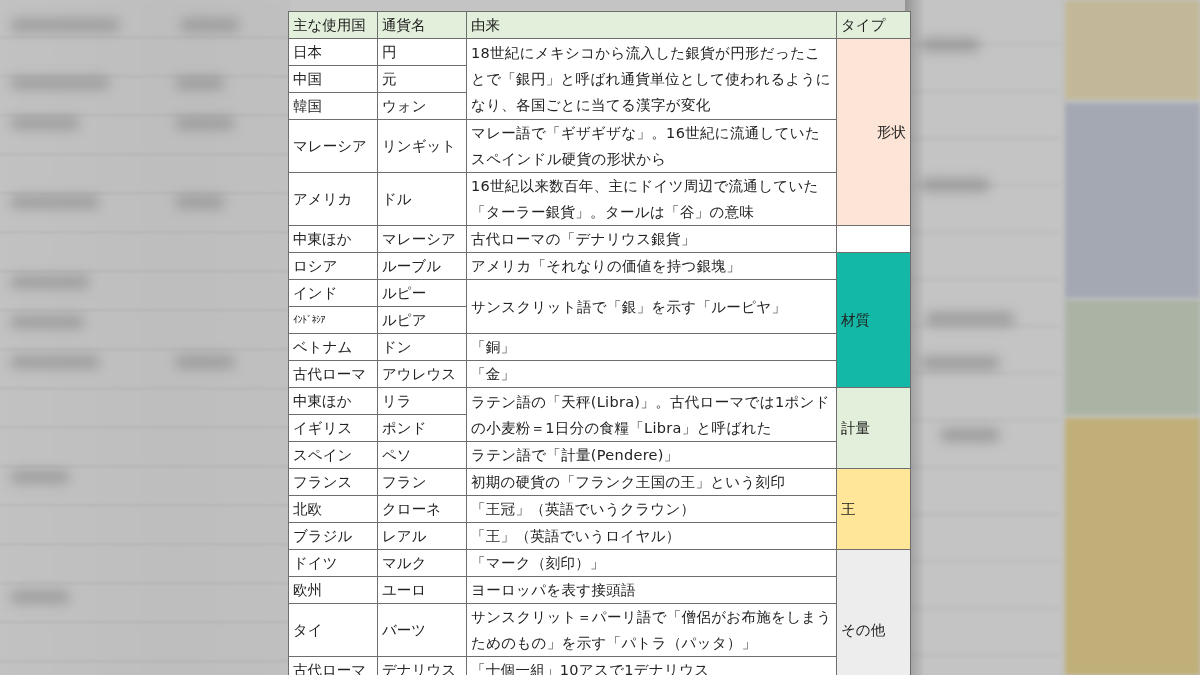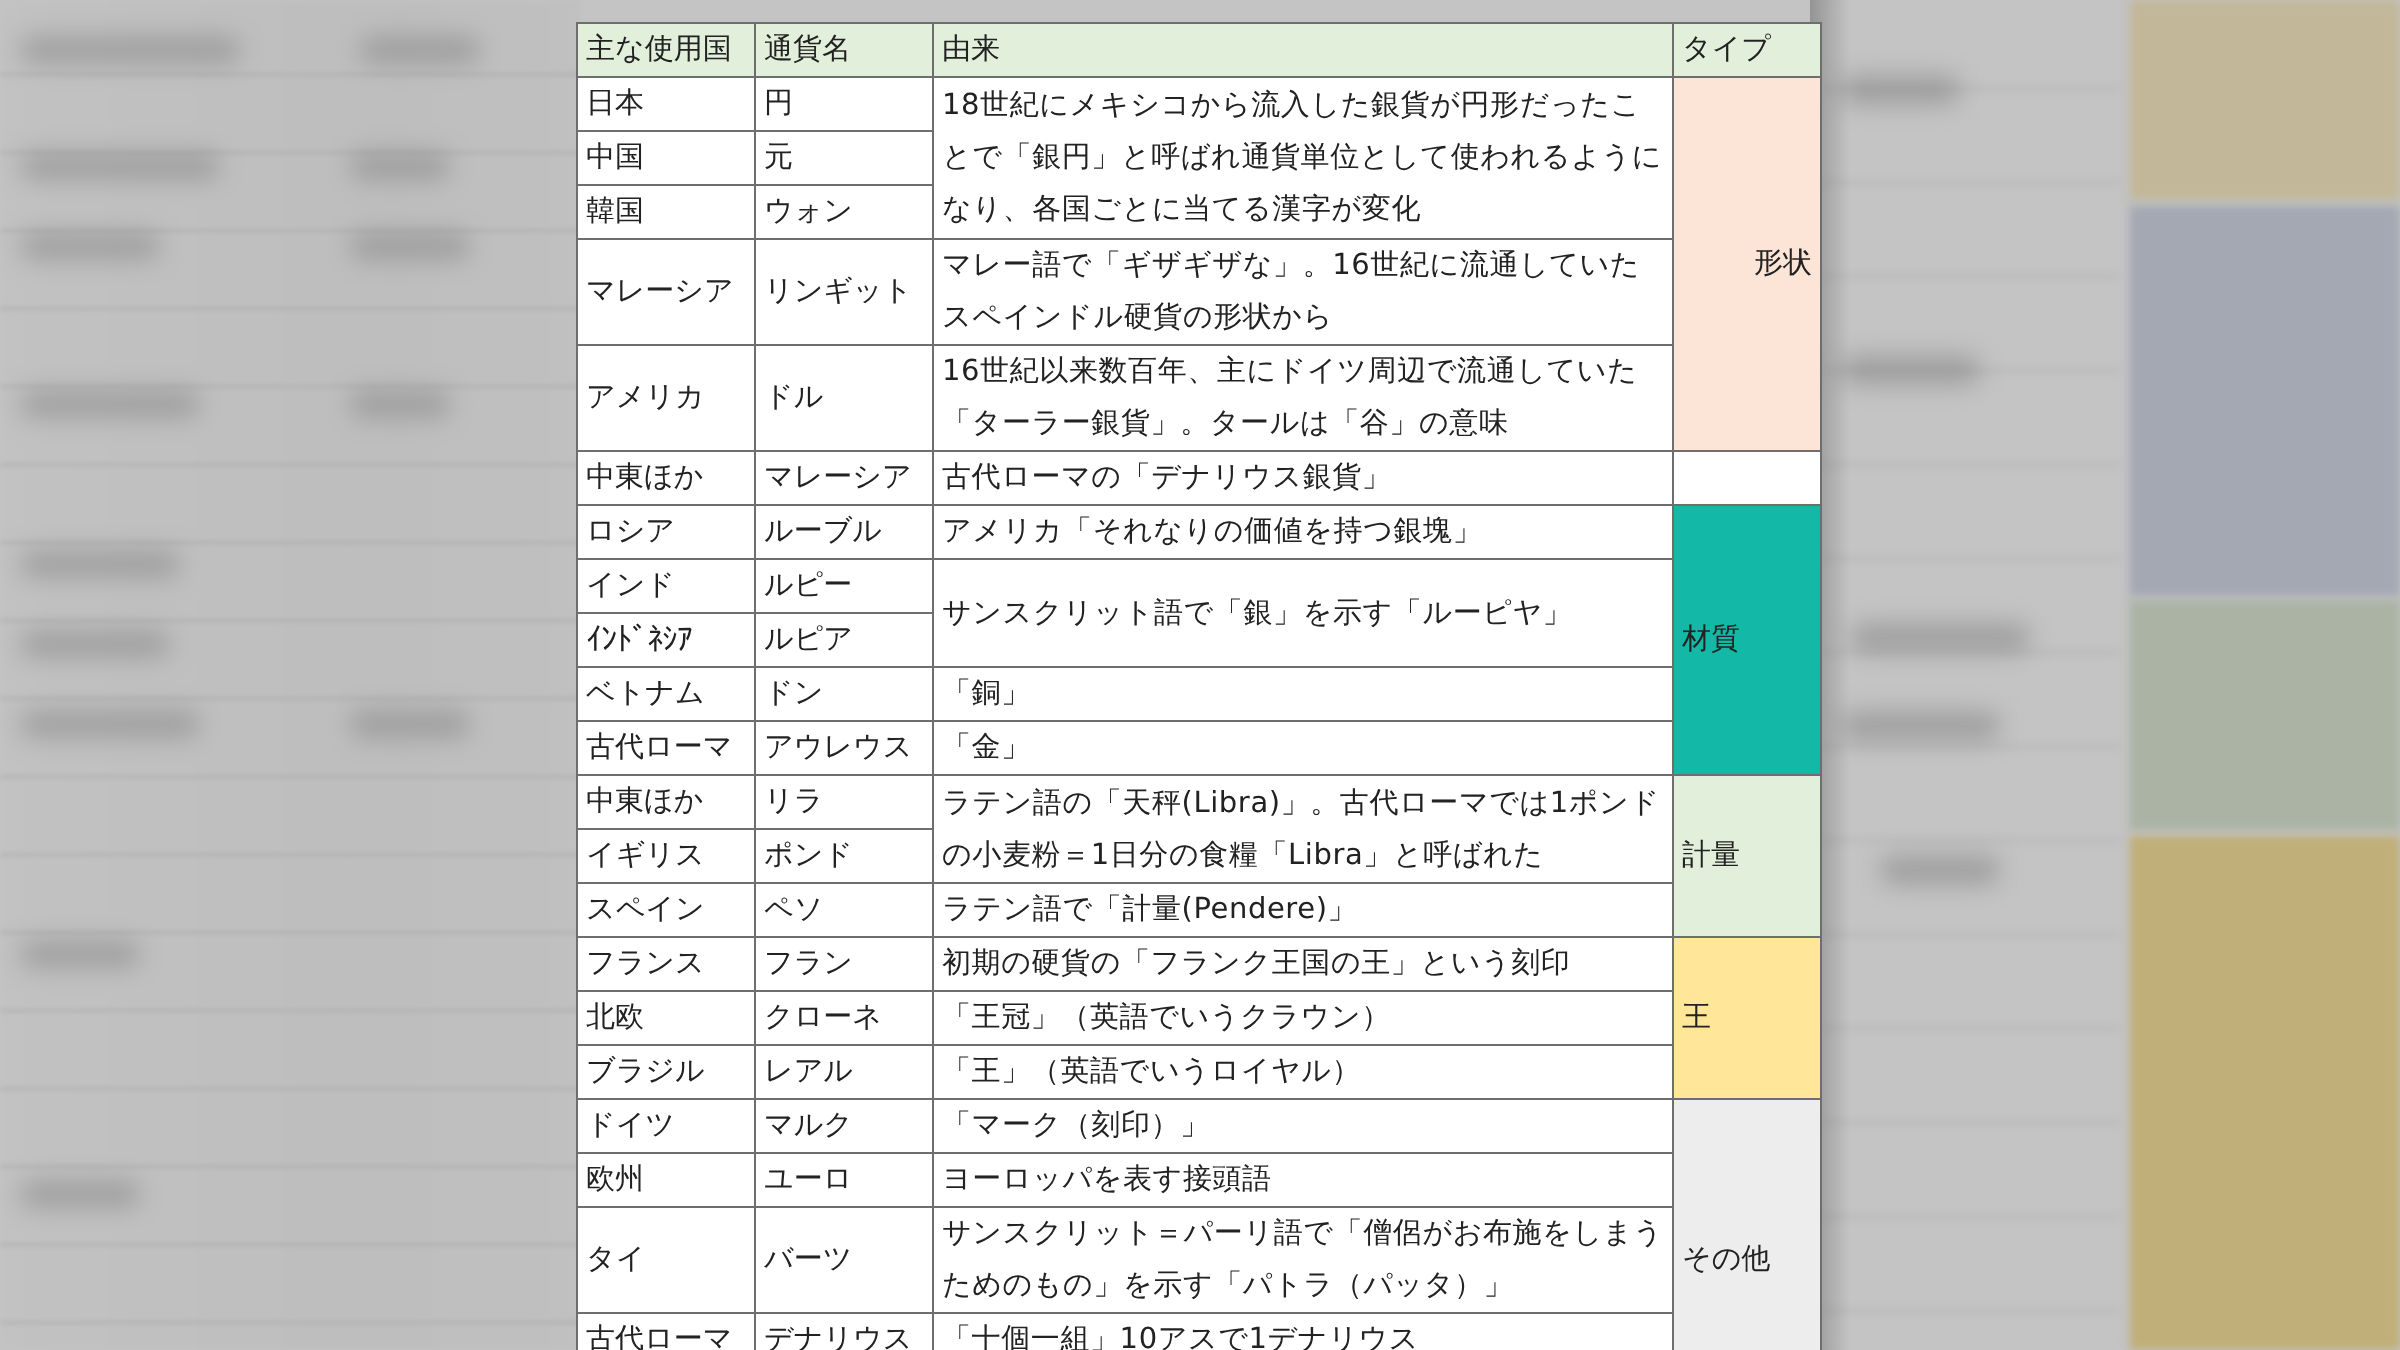--- a/index.html
+++ b/index.html
@@ -66,21 +66,21 @@
       overflow: hidden;
     }
     td.desc { white-space: normal; line-height: 26px; letter-spacing: 0.3px; }
     thead th { background: #e2efda; height: 25px; }
     .t-shape { background: #fce4d6; text-align: right; }
     .t-old   { background: #fff2cc; }
     .t-mat   { background: #14b8a6; }
     .t-meas  { background: #e2efda; }
     .t-king  { background: #ffe699; }
     .t-other { background: #ededed; }
-    .small { font-size: 16px; letter-spacing: -0.5px; }
+    .small { font-size: 10px; letter-spacing: -0.5px; }
     .r2 td { height: 51px; }
     .r1 td { height: 25px; }
   </style>
 </head>
 <body>
 
 <div class="bg-left">
   <div class="blob" style="left:10px;top:18px;width:110px;"></div>
   <div class="blob" style="left:180px;top:18px;width:60px;"></div>
   <div class="blob" style="left:10px;top:76px;width:100px;"></div>

